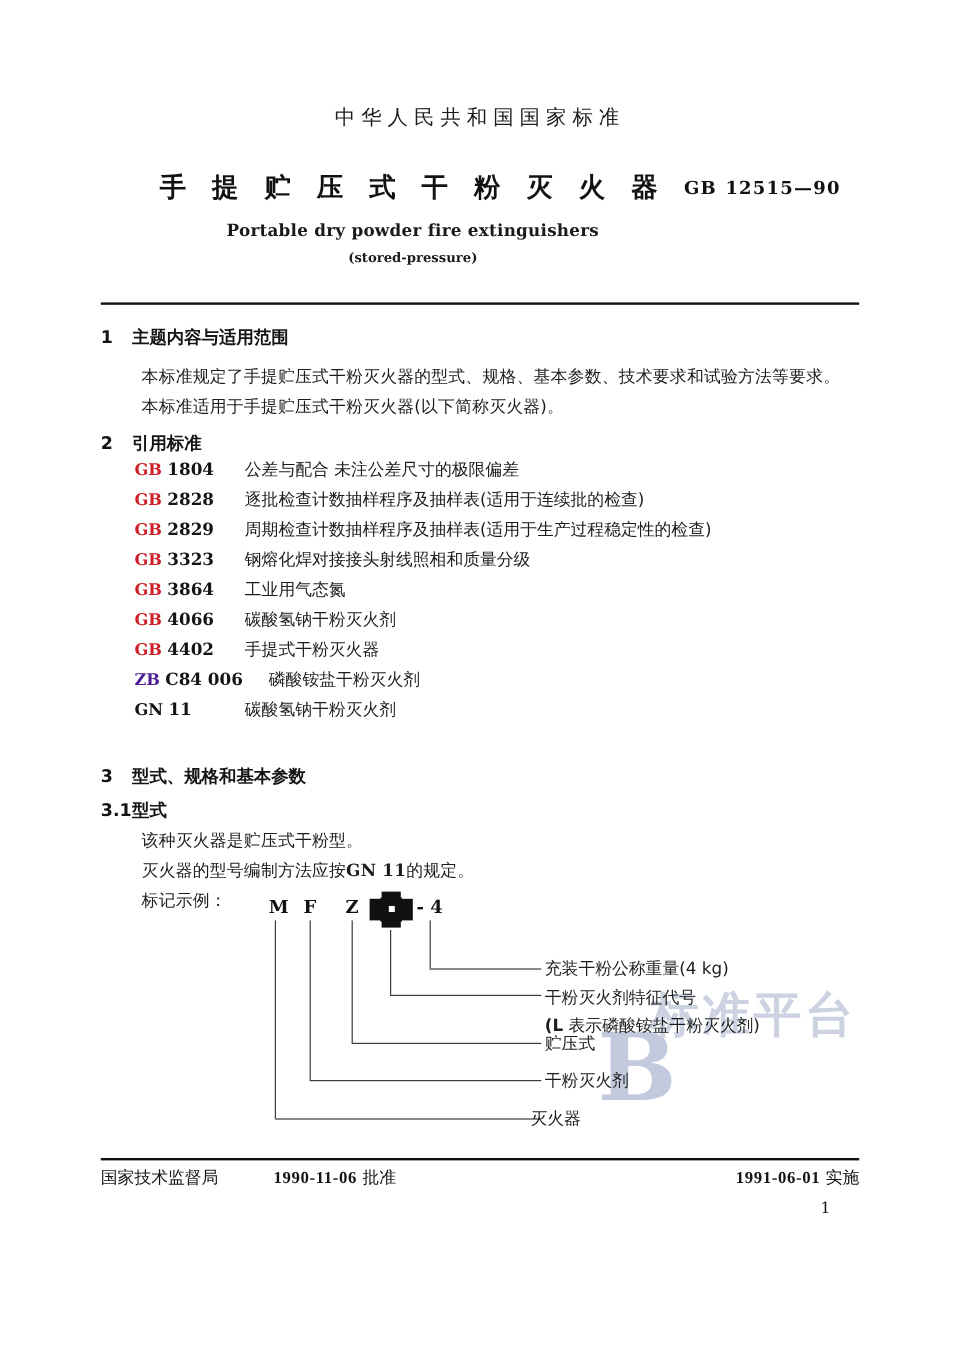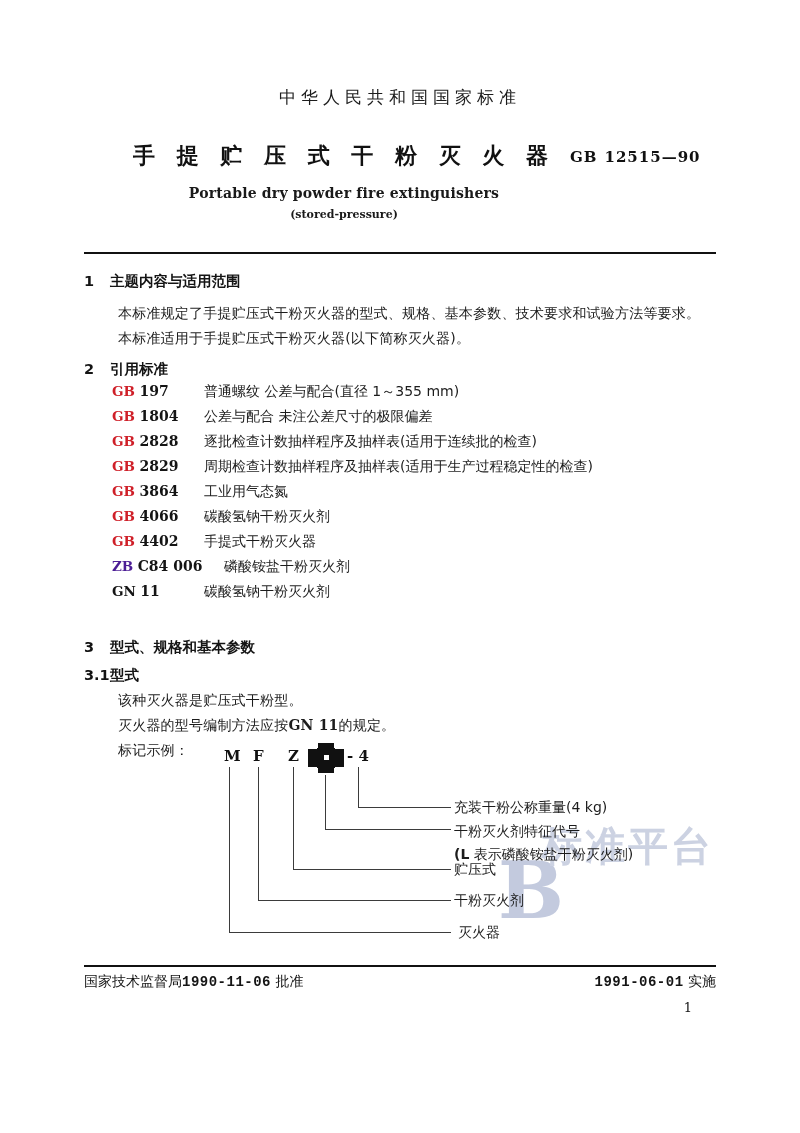--- a/index.html
+++ b/index.html
@@ -236,22 +236,23 @@
   }
   .footer-right {
     left: 0; top: 973px; width: 716px;
     text-align: right;
     font-size: 14px;
     white-space: nowrap;
     color: #141414;
   }
   .footer-left .dnum, .footer-right .dnum {
     font-weight: bold;
-    font-family: Liberation Mono, monospace;
+    font-family: Liberation Serif, serif;
     letter-spacing: 0.5px;
+    margin-left: 46px;
   }
   .page-num {
     left: 0; top: 1000px; width: 692px;
     text-align: right;
     font-size: 13px;
     font-family: "DejaVu Serif", "Liberation Serif", serif;
     color: #141414;
   }
 </style>
 </head>
@@ -286,33 +287,33 @@
     <div class="abs body-line" style="left:118px; top:305px;">本标准规定了手提贮压式干粉灭火器的型式、规格、基本参数、技术要求和试验方法等要求。</div>
     <div class="abs body-line" style="left:118px; top:330px;">本标准适用于手提贮压式干粉灭火器(以下简称灭火器)。</div>
 
     <div class="abs sec-head" style="left:84px; top:360px;">
       <span class="num">2</span><span>引用标准</span>
     </div>
 
     <div class="abs" id="std-list">
       <div class="std-row">
         <span class="pgroup"><span class="prefix" style="color: rgb(207, 31, 40);">GB</span>
-          <span class="code">197</span></span><span class="desc">普通螺纹   公差与配合(直径 1～355 mm)</span>
-      </div>
-      <div class="std-row">
-        <span class="pgroup"><span class="prefix" style="color: rgb(207, 31, 40);">GB</span>
           <span class="code">1804</span></span><span class="desc">公差与配合   未注公差尺寸的极限偏差</span>
       </div>
       <div class="std-row">
         <span class="pgroup"><span class="prefix" style="color: rgb(207, 31, 40);">GB</span>
           <span class="code">2828</span></span><span class="desc">逐批检查计数抽样程序及抽样表(适用于连续批的检查)</span>
       </div>
       <div class="std-row">
         <span class="pgroup"><span class="prefix" style="color: rgb(207, 31, 40);">GB</span>
           <span class="code">2829</span></span><span class="desc">周期检查计数抽样程序及抽样表(适用于生产过程稳定性的检查)</span>
+      </div>
+      <div class="std-row">
+        <span class="pgroup"><span class="prefix" style="color: rgb(207, 31, 40);">GB</span>
+          <span class="code">3323</span></span><span class="desc">钢熔化焊对接接头射线照相和质量分级</span>
       </div>
       <div class="std-row">
         <span class="pgroup"><span class="prefix" style="color: rgb(207, 31, 40);">GB</span>
           <span class="code">3864</span></span><span class="desc">工业用气态氮</span>
       </div>
       <div class="std-row">
         <span class="pgroup"><span class="prefix" style="color: rgb(207, 31, 40);">GB</span>
           <span class="code">4066</span></span><span class="desc">碳酸氢钠干粉灭火剂</span>
       </div>
       <div class="std-row">
@@ -377,21 +378,21 @@
       <span class="vline" style="left:274px; top:22px; height:40px;"></span>
       <span class="hline" style="left:274px; top:62px; width:93px;"></span>
 
       <span class="dlabel" style="left:370px; top:54px;">充装干粉公称重量(4 kg)</span>
       <span class="dlabel" style="left:370px; top:78px;">干粉灭火剂特征代号</span>
       <span class="dlabel" style="left:370px; top:101px;">
         <span class="bb">(L</span><span> 表示磷酸铵盐干粉灭火剂)</span>
       </span>
       <span class="dlabel" style="left:370px; top:116px;">贮压式</span>
       <span class="dlabel" style="left:370px; top:147px;">干粉灭火剂</span>
-      <span class="dlabel" style="left:374px; top:179px;">灭火器</span>
+      <span class="dlabel" style="left:358px; top:179px;">灭火器</span>
     </div>
 
     <div class="abs" id="hrule-bottom"></div>
 
     <div class="abs footer-left">
       <span>国家技术监督局</span><span class="dnum">1990-11-06</span>
       <span>批准</span>
     </div>
 
     <div class="abs footer-right">

